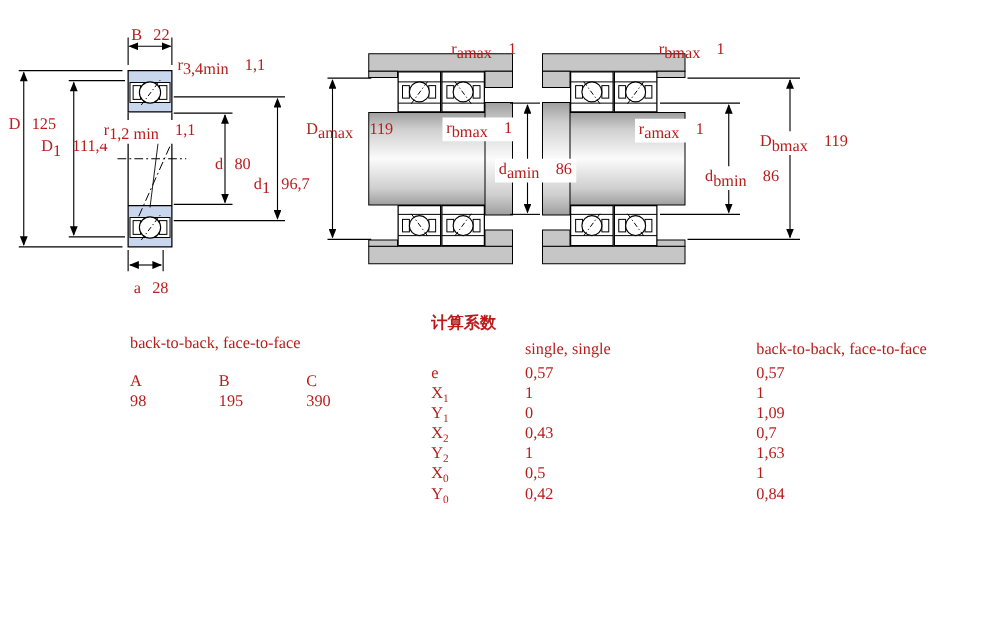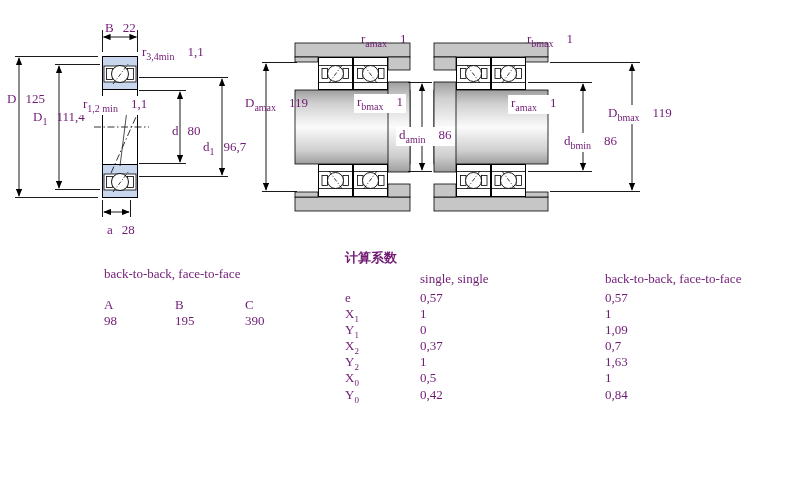--- a/index.html
+++ b/index.html
@@ -1,20 +1,20 @@
 <!DOCTYPE html>
 <html><head>
 <meta charset="utf-8">
 <style>
   html,body{margin:0;padding:0;background:#fff;}
   .canvas{position:relative;width:800px;height:500px;background:#fff;overflow:hidden;
-          font-family:"Liberation Serif",serif;color:#701a75;}
+          font-family:"Liberation Serif",serif;color:#b91c1c;}
   svg.draw{position:absolute;left:0;top:0;}
   .dim{position:absolute;font-size:13px;line-height:1;white-space:nowrap;}
-  .dim sub{font-size:10px;line-height:1;}
+  .dim sub{font-size:13px;line-height:1;}
   .dim .val{margin-left:9px;}
   .dim .val.g2{margin-left:13px;}
   .wbg{background:#fff;padding:1px 3px;}
   .tbl{position:absolute;}
   .cell{position:absolute;font-size:13px;line-height:1.1;white-space:nowrap;}
   .cell sub{font-size:9px;}
   .bold{font-weight:bold;}
 </style>
 </head>
 <body>
@@ -182,21 +182,21 @@
 
     <span class="cell" style="left:0;top:56px"><span>X</span><sub>1</sub></span>
     <span class="cell" style="left:75px;top:56px">1</span>
     <span class="cell" style="left:260px;top:56px">1</span>
 
     <span class="cell" style="left:0;top:72px"><span>Y</span><sub>1</sub></span>
     <span class="cell" style="left:75px;top:72px">0</span>
     <span class="cell" style="left:260px;top:72px">1,09</span>
 
     <span class="cell" style="left:0;top:88px"><span>X</span><sub>2</sub></span>
-    <span class="cell" style="left:75px;top:88px">0,37</span>
+    <span class="cell" style="left:75px;top:88px">0,43</span>
     <span class="cell" style="left:260px;top:88px">0,7</span>
 
     <span class="cell" style="left:0;top:104px"><span>Y</span><sub>2</sub></span>
     <span class="cell" style="left:75px;top:104px">1</span>
     <span class="cell" style="left:260px;top:104px">1,63</span>
 
     <span class="cell" style="left:0;top:120px"><span>X</span><sub>0</sub></span>
     <span class="cell" style="left:75px;top:120px">0,5</span>
     <span class="cell" style="left:260px;top:120px">1</span>
 

